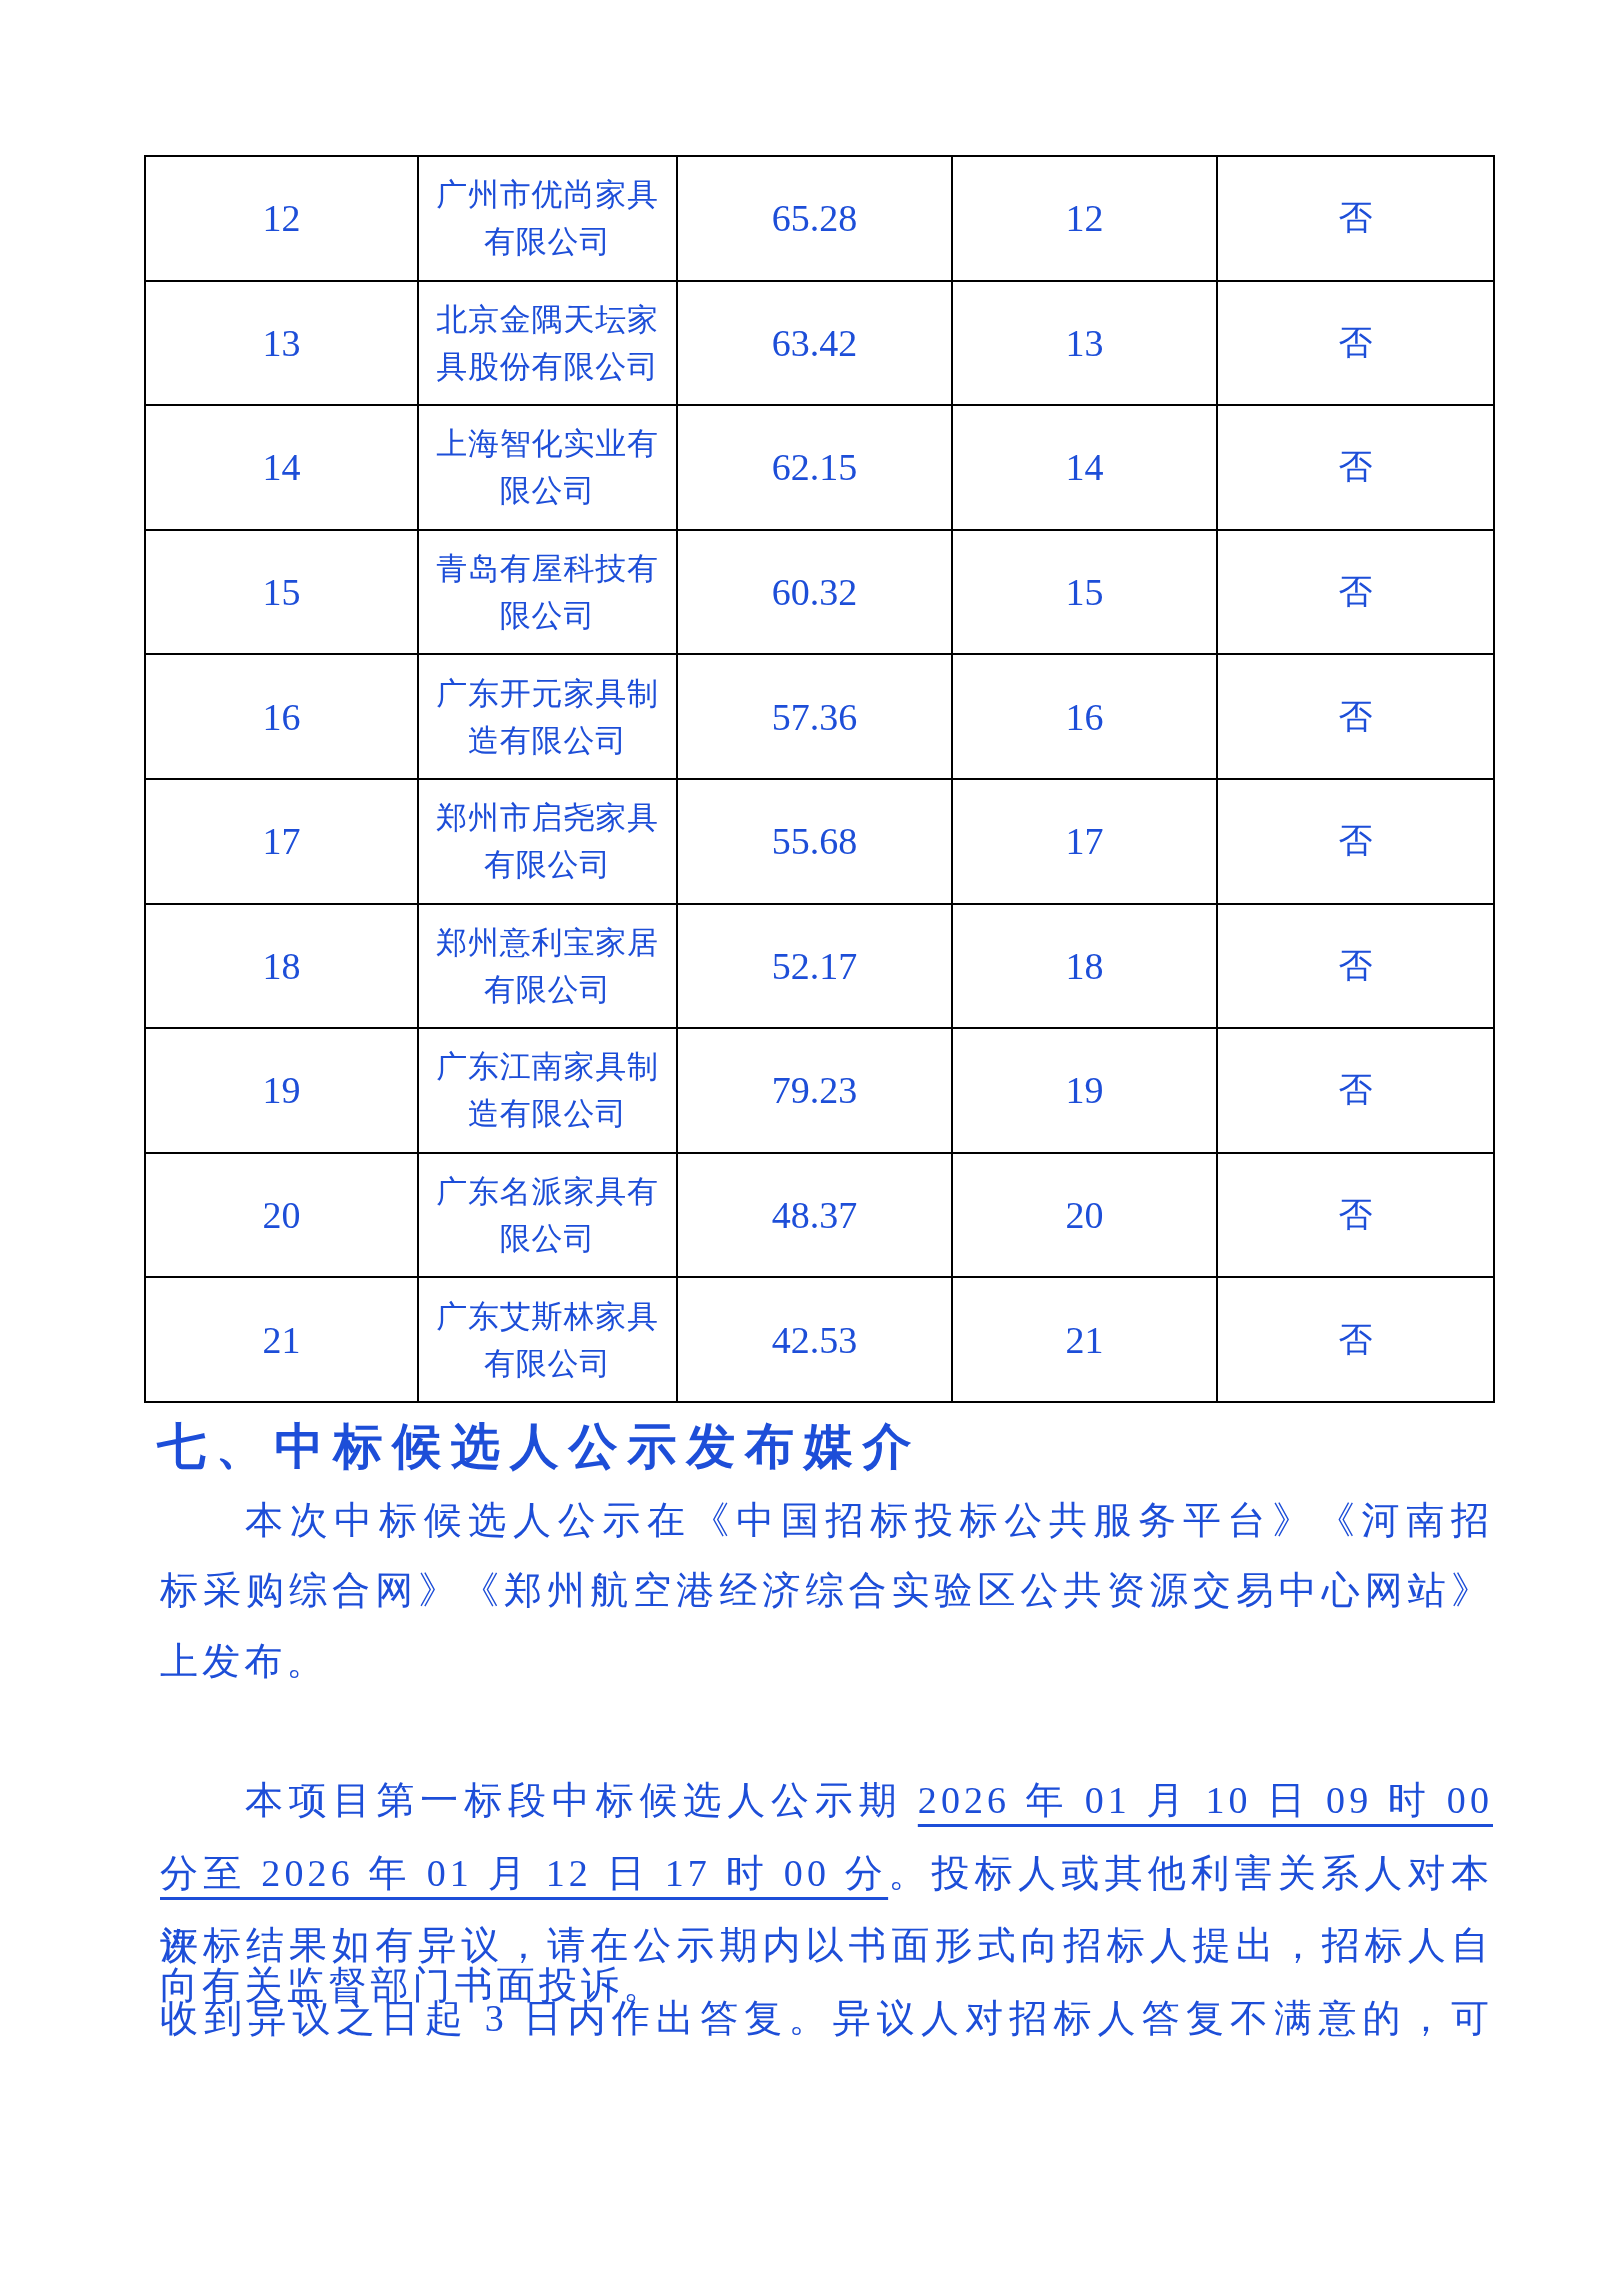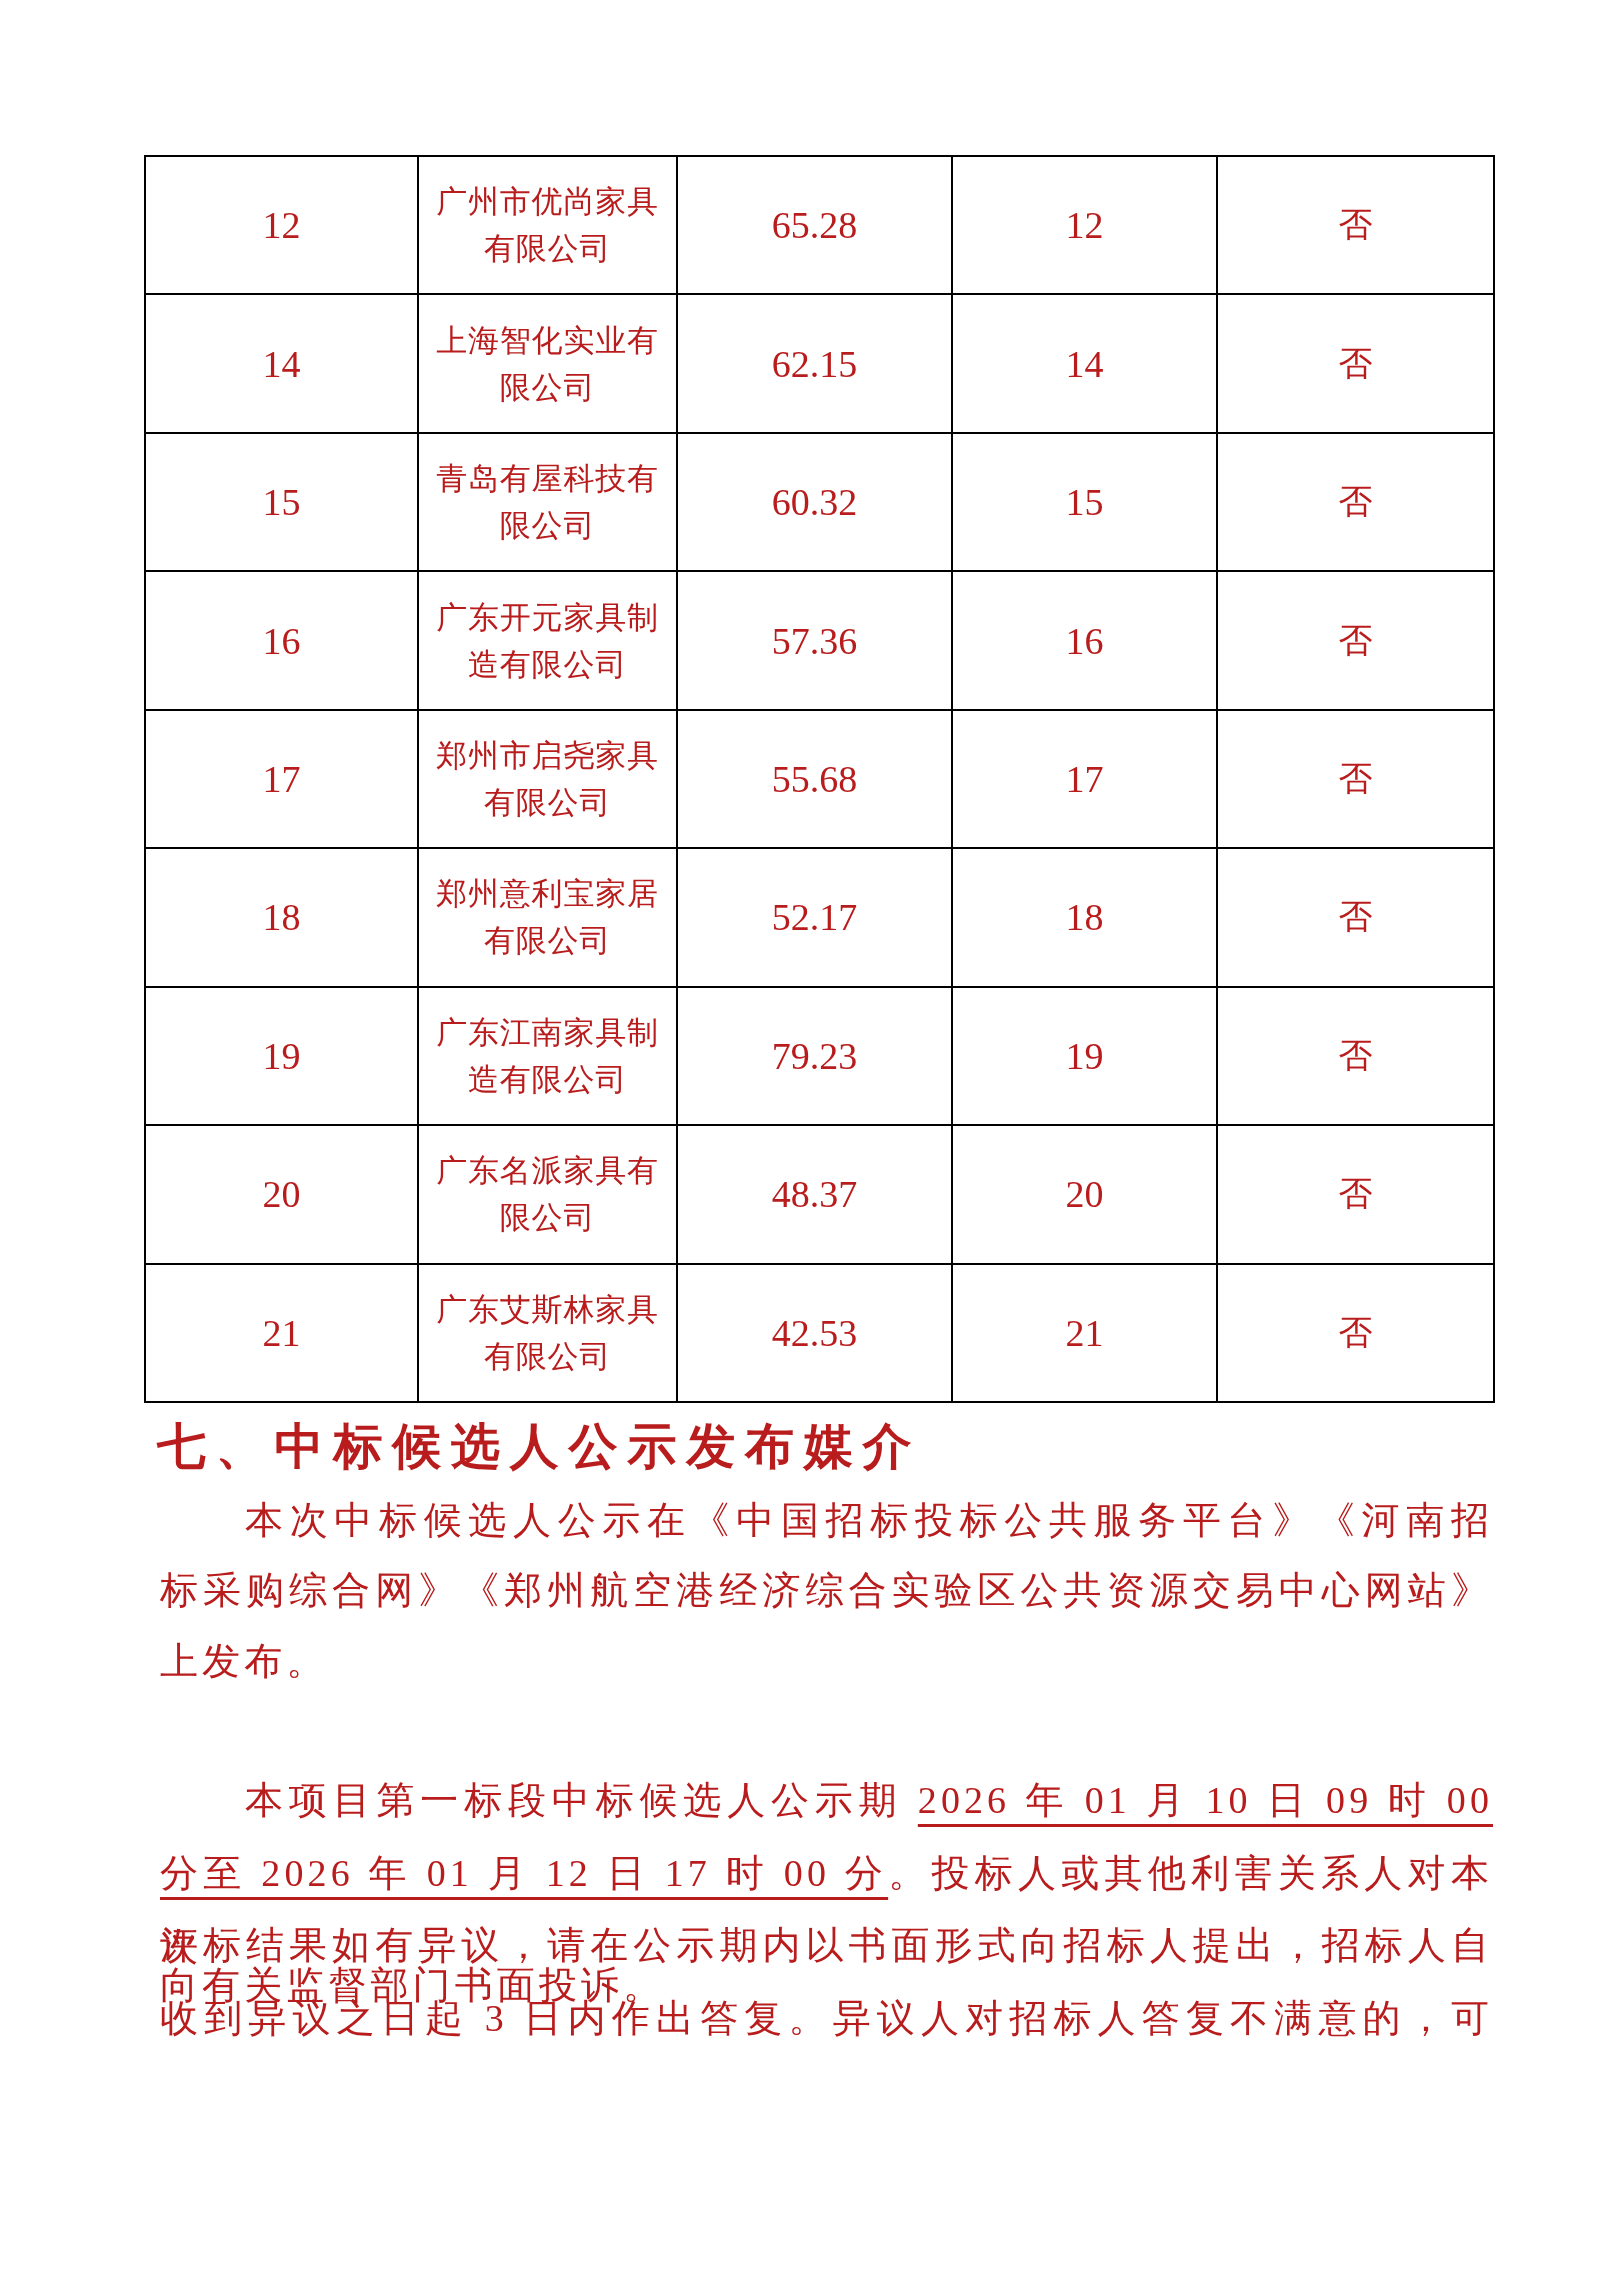--- a/index.html
+++ b/index.html
@@ -1,21 +1,21 @@
 <!DOCTYPE html>
 <html style="font-size:13px"><head>
 <meta charset="utf-8">
 <style>
   html,body{margin:0;padding:0;background:#ffffff;}
   .page{
     position:relative;
     width:1623px;
     height:2295px;
     background:#ffffff;
-    color:#b91c1c;
+    color:#1d4ed8;
     overflow:hidden;
     font-family:"Liberation Serif","DejaVu Serif",serif;
   }
 
   
   .tablewrap{
     position:absolute;
     left:144px;
     top:155px;
     width:1349px;
@@ -104,20 +104,27 @@
       </colgroup>
       <tbody>
         <tr>
           <td class="c-no">12</td>
           <td class="c-name">广州市优尚家具有限公司</td>
           <td class="c-score">65.28</td>
           <td class="c-rank">12</td>
           <td class="c-flag">否</td>
         </tr>
         <tr>
+          <td class="c-no">13</td>
+          <td class="c-name">北京金隅天坛家具股份有限公司</td>
+          <td class="c-score">63.42</td>
+          <td class="c-rank">13</td>
+          <td class="c-flag">否</td>
+        </tr>
+        <tr>
           <td class="c-no">14</td>
           <td class="c-name">上海智化实业有限公司</td>
           <td class="c-score">62.15</td>
           <td class="c-rank">14</td>
           <td class="c-flag">否</td>
         </tr>
         <tr>
           <td class="c-no">15</td>
           <td class="c-name">青岛有屋科技有限公司</td>
           <td class="c-score">60.32</td>

